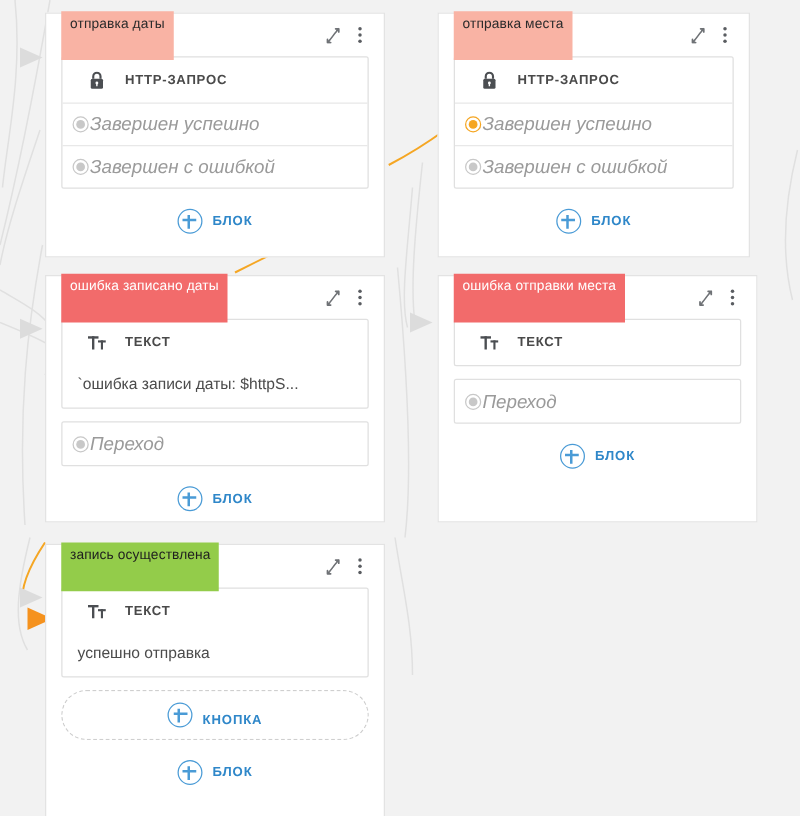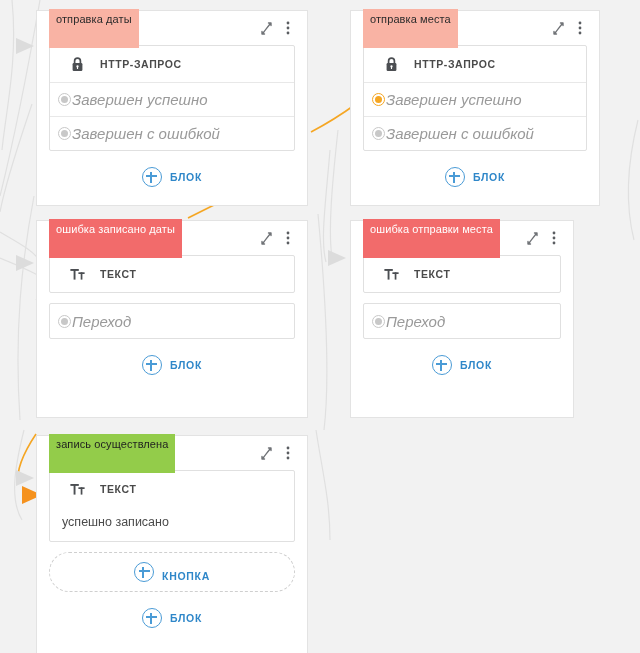--- a/index.html
+++ b/index.html
@@ -359,35 +359,38 @@
           <span class="action-icon">
             <svg width="15" height="13" viewBox="0 0 15 13">
               <rect x="0.4" y="1" width="8.4" height="1.9" fill="#4b4e52"></rect>
               <rect x="3.6" y="1" width="1.9" height="10.6" fill="#4b4e52"></rect>
               <rect x="8.4" y="4.3" width="6.2" height="1.7" fill="#4b4e52"></rect>
               <rect x="10.7" y="4.3" width="1.7" height="7.3" fill="#4b4e52"></rect>
             </svg>
           </span>
           <span class="action-label">ТЕКСТ</span>
         </div>
+        <div class="row" style="border-top:none;">
+          <span class="row-text" style="width:100%;">`ошибка записи даты: $httpS...</span>
+        </div>
       </div>
       <div class="group">
         <div class="row row-radio">
           <span class="radio"></span>
           <span class="radio-label">Переход</span>
         </div>
       </div>
       <div class="add-row">
         <span class="plus"></span>
         <span class="add-label">БЛОК</span>
       </div>
     </div>
   </div>
 
-  <div class="card" style="left:350px; top:220px; width:224px; height:198px;">
+  <div class="card" style="left:350px; top:220px; width:256px; height:198px;">
     <div class="card-head">
       <span class="tag red">ошибка отправки места</span>
       <span class="head-spacer"></span>
       <span class="icon-btn">
         <svg width="13" height="13" viewBox="0 0 13 13">
           <path d="M9.5 2.5 L11 1 M11 1 L11 3.5 M11 1 L8.5 1" stroke="#6f7276" stroke-width="1.4" fill="none" stroke-linecap="round"></path>
           <path d="M3.5 10.5 L2 12 M2 12 L2 9.5 M2 12 L4.5 12" stroke="#6f7276" stroke-width="1.4" fill="none" stroke-linecap="round"></path>
           <path d="M9.5 2.8 C7 5.5 6 7.5 3.6 10.2" stroke="#6f7276" stroke-width="1.3" fill="none"></path>
         </svg>
       </span>
@@ -452,21 +455,21 @@
             <svg width="15" height="13" viewBox="0 0 15 13">
               <rect x="0.4" y="1" width="8.4" height="1.9" fill="#4b4e52"></rect>
               <rect x="3.6" y="1" width="1.9" height="10.6" fill="#4b4e52"></rect>
               <rect x="8.4" y="4.3" width="6.2" height="1.7" fill="#4b4e52"></rect>
               <rect x="10.7" y="4.3" width="1.7" height="7.3" fill="#4b4e52"></rect>
             </svg>
           </span>
           <span class="action-label">ТЕКСТ</span>
         </div>
         <div class="row" style="border-top:none;">
-          <span class="row-text" style="width:100%;">успешно записано</span>
+          <span class="row-text" style="width:100%;">успешно отправка</span>
         </div>
       </div>
       <div class="add-row bordered">
         <span class="plus"></span>
         <span class="add-label">КНОПКА</span>
       </div>
       <div class="add-row">
         <span class="plus"></span>
         <span class="add-label">БЛОК</span>
       </div>

